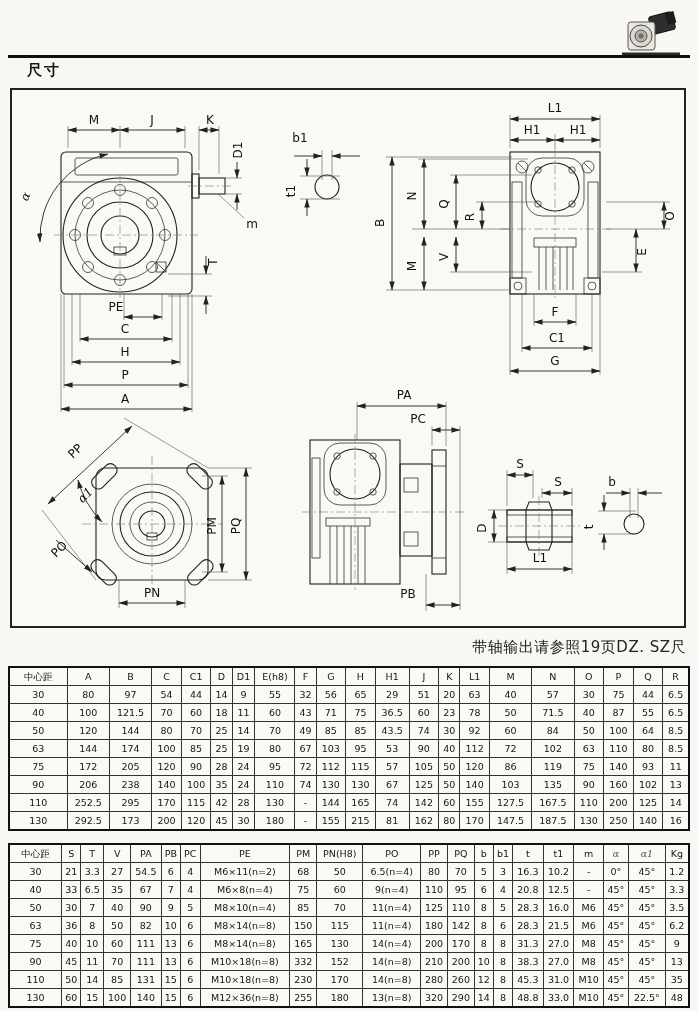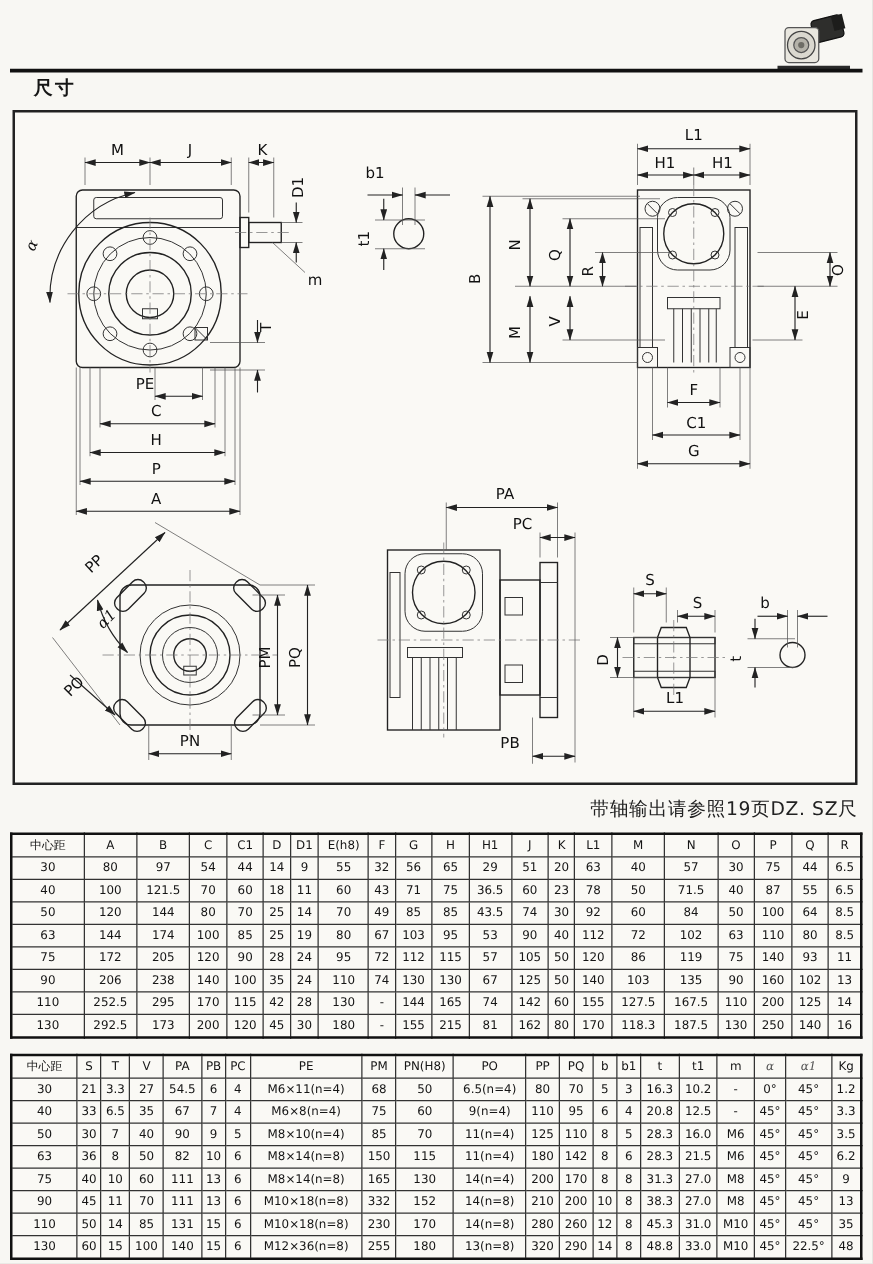--- a/index.html
+++ b/index.html
@@ -557,21 +557,21 @@
           <td>45</td>
           <td>30</td>
           <td>180</td>
           <td>-</td>
           <td>155</td>
           <td>215</td>
           <td>81</td>
           <td>162</td>
           <td>80</td>
           <td>170</td>
-          <td>118.3</td>
+          <td>147.5</td>
           <td>187.5</td>
           <td>130</td>
           <td>250</td>
           <td>140</td>
           <td>16</td>
         </tr>
       </tbody>
     </table>
   <table id="t2">
       <thead>
@@ -601,21 +601,21 @@
       </thead>
       <tbody>
         <tr>
           <td>30</td>
           <td>21</td>
           <td>3.3</td>
           <td>27</td>
           <td>54.5</td>
           <td>6</td>
           <td>4</td>
-          <td>M6×11(n=4)</td>
+          <td>M6×11(n=2)</td>
           <td>68</td>
           <td>50</td>
           <td>6.5(n=4)</td>
           <td>80</td>
           <td>70</td>
           <td>5</td>
           <td>3</td>
           <td>16.3</td>
           <td>10.2</td>
           <td>-</td>

